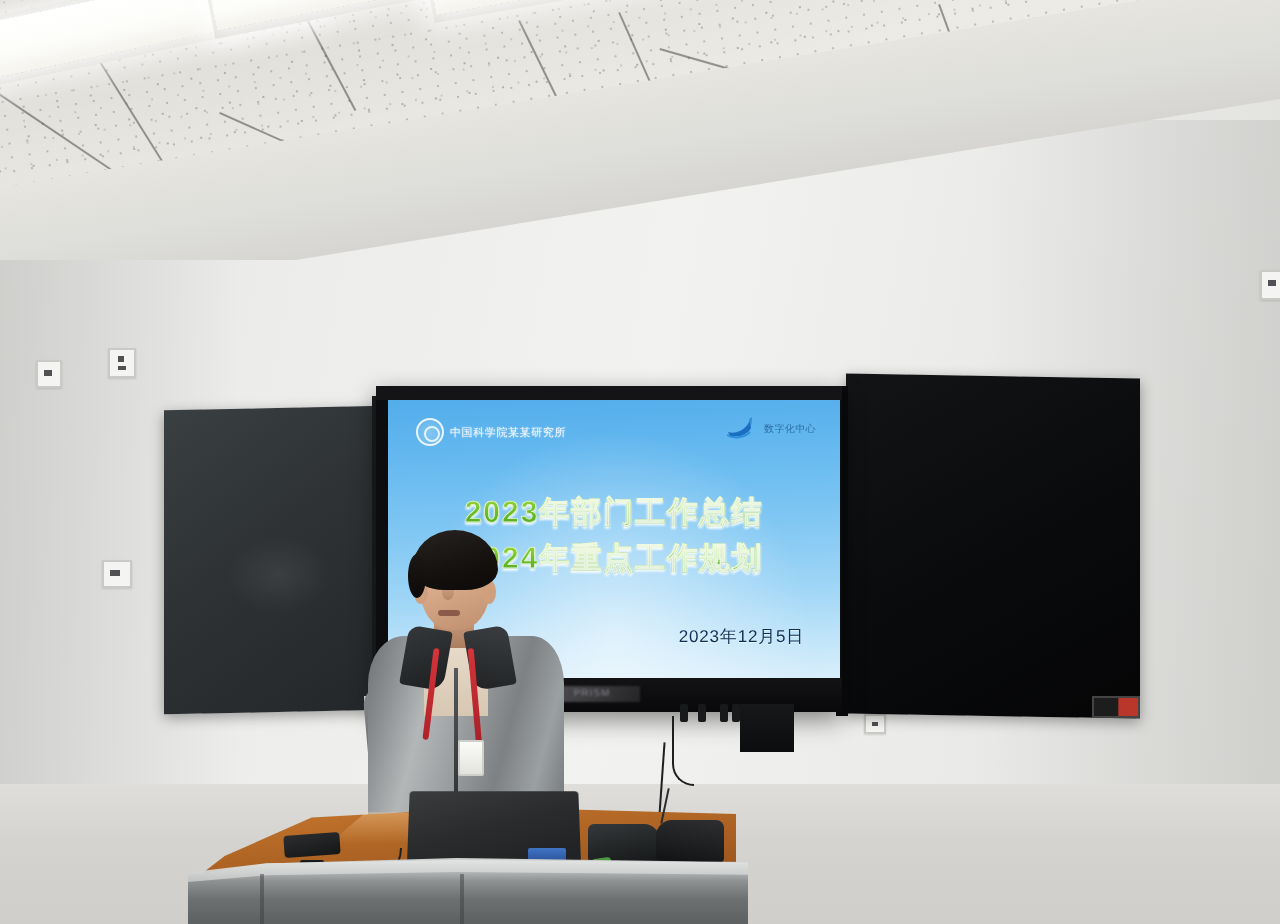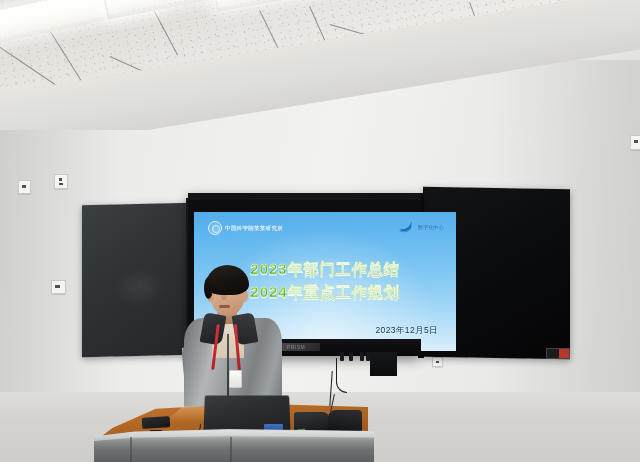--- a/index.html
+++ b/index.html
@@ -108,21 +108,21 @@
     position:absolute;left:84px;bottom:5px;width:48px;height:8px;
     background:linear-gradient(90deg,rgba(150,150,155,.65),rgba(110,110,115,.35));
     opacity:.75;filter:blur(.4px);
   }
   .tv-brand span{
     display:block;font-size:5px;color:#aeb0b4;letter-spacing:.5px;
     text-align:center;line-height:8px;
   }
 
   .slide{
-    position:absolute;left:6px;top:19px;width:262px;height:139px;
+    position:absolute;left:6px;top:7px;width:226px;height:139px;
     background:
       radial-gradient(ellipse at 50% 88%,rgba(255,255,255,.55),rgba(255,255,255,0) 62%),
       linear-gradient(178deg,#53adea 0%,#62b7ef 18%,#7ec6f3 44%,#9ed5f6 68%,#bfe4f9 86%,#d9eefb 100%);
     overflow:hidden;
   }
   .slide-logo-l{
     position:absolute;left:14px;top:9px;display:flex;align-items:center;gap:3px;
   }
   .logo-seal{
     width:12px;height:12px;border-radius:50%;

